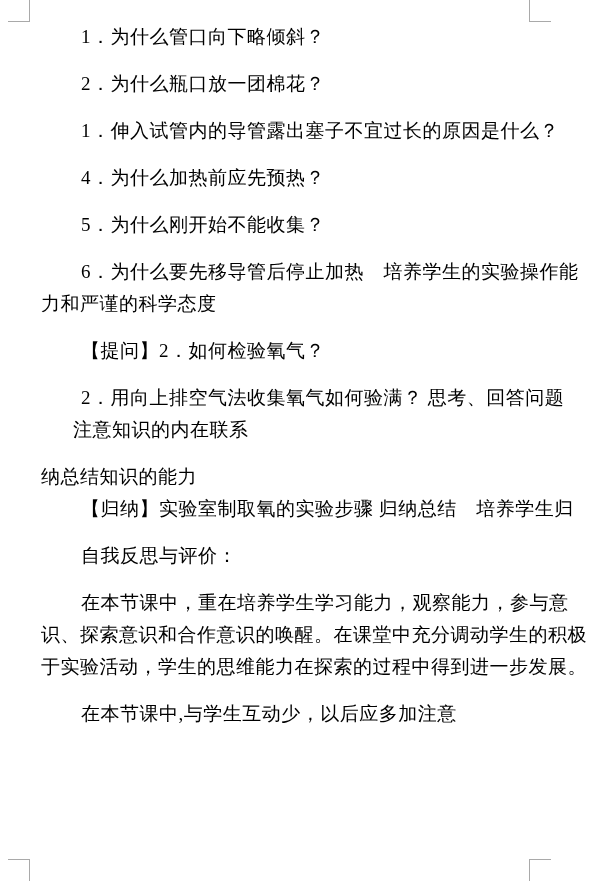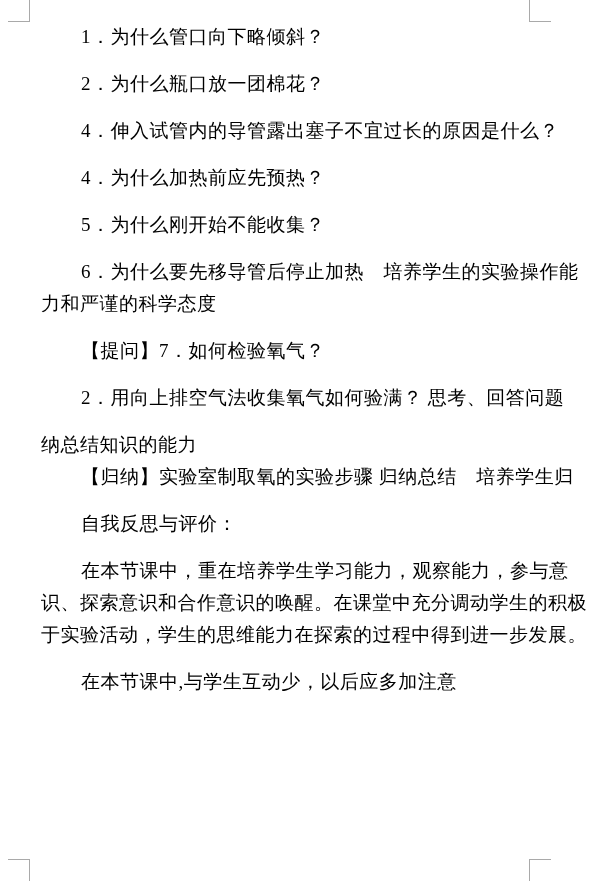--- a/index.html
+++ b/index.html
@@ -56,42 +56,43 @@
 
     <div class="para">
       <div class="line indent">1．为什么管口向下略倾斜？</div>
     </div>
 
     <div class="para">
       <div class="line indent">2．为什么瓶口放一团棉花？</div>
     </div>
 
     <div class="para">
-      <div class="line indent">4．伸入试管内的导管露出塞子不宜过长的原因是什么？</div>
+      <div class="line indent">1．伸入试管内的导管露出塞子不宜过长的原因是什么？</div>
     </div>
 
     <div class="para">
       <div class="line indent">4．为什么加热前应先预热？</div>
     </div>
 
     <div class="para">
       <div class="line indent">5．为什么刚开始不能收集？</div>
     </div>
 
     <div class="para">
       <div class="line indent">6．为什么要先移导管后停止加热　培养学生的实验操作能</div>
       <div class="line">力和严谨的科学态度</div>
     </div>
 
     <div class="para">
-      <div class="line indent">【提问】7．如何检验氧气？</div>
+      <div class="line indent">【提问】2．如何检验氧气？</div>
     </div>
 
     <div class="para">
       <div class="line indent">2．用向上排空气法收集氧气如何验满？ 思考、回答问题</div>
+      <div class="line indent-sm">注意知识的内在联系</div>
     </div>
 
     <div class="para">
     </div>
 
     <div class="para">
       <div class="line">纳总结知识的能力</div>
       <div class="line indent">【归纳】实验室制取氧的实验步骤 归纳总结　培养学生归</div>
     </div>
 

